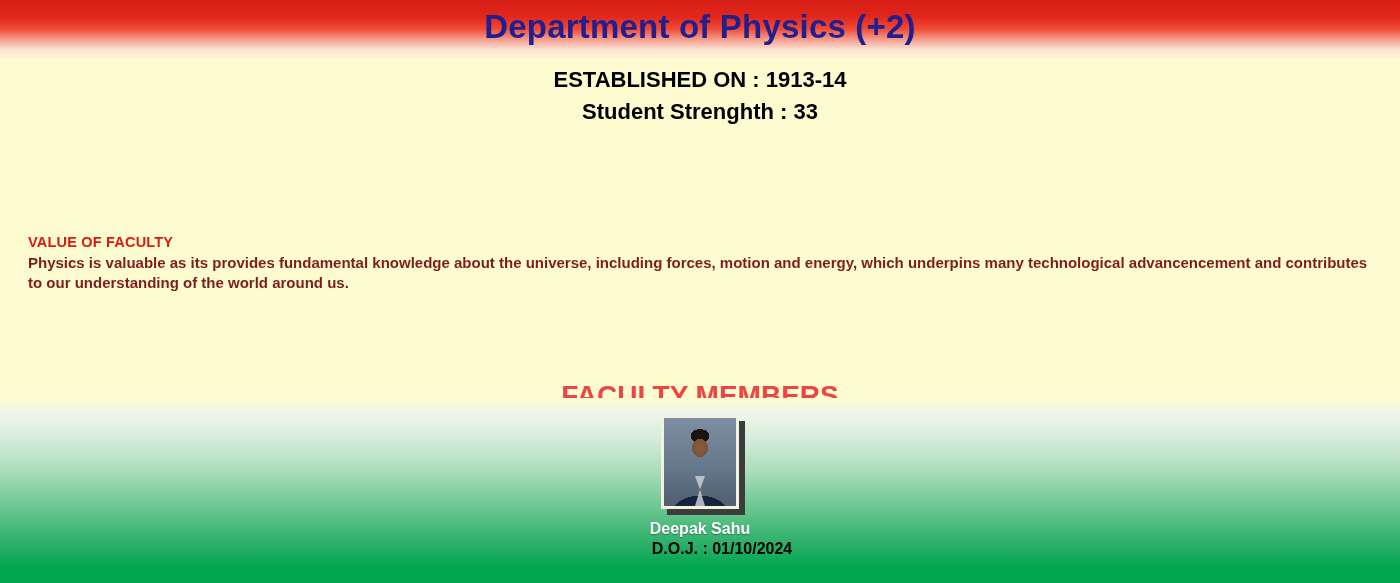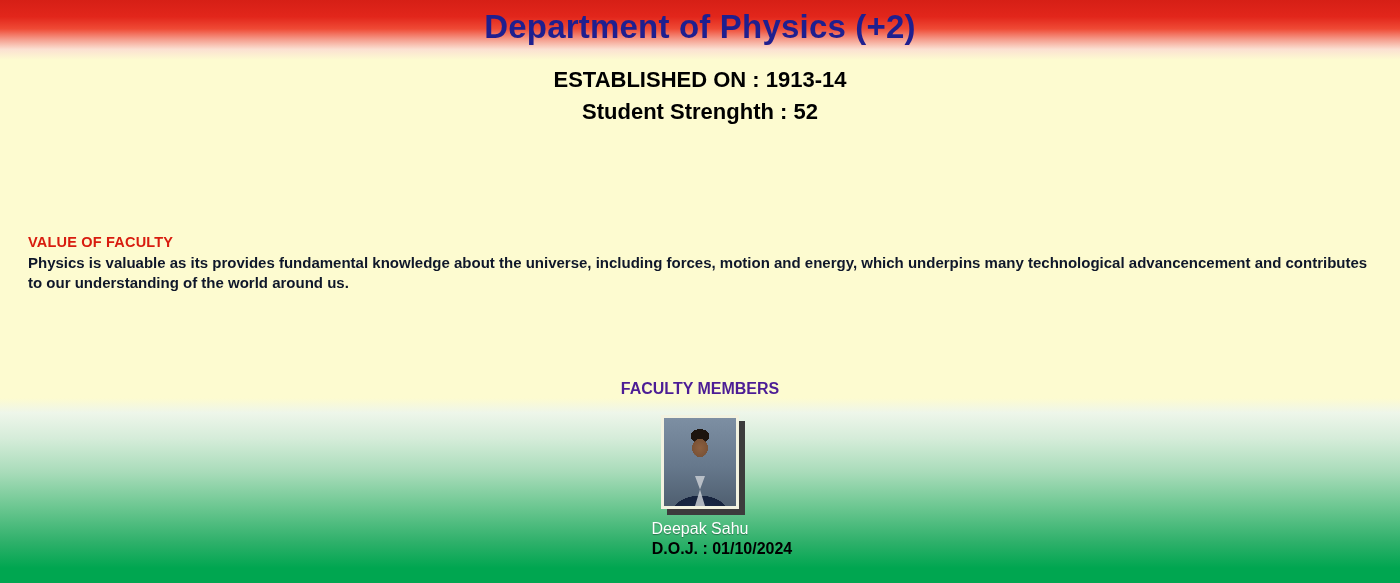--- a/index.html
+++ b/index.html
@@ -73,34 +73,34 @@
   .value-heading {
     font-size: 14.5px;
     font-weight: bold;
     color: #d81c0f;
     margin-bottom: 3px;
     letter-spacing: 0.2px;
   }
   .value-text {
     font-size: 15px;
     font-weight: bold;
-    color: #0f172a;
+    color: #7f1d1d;
     line-height: 20px;
   }
 
   
   .faculty-heading {
     position: absolute;
     left: 0;
     top: 380px;
     width: 1400px;
     text-align: center;
-    font-size: 16px;
-    font-weight: bold;
-    color: #4c1d95;
+    font-size: 28px;
+    font-weight: bold;
+    color: #ef4444;
   }
 
   
   .bottom-band {
     position: absolute;
     left: 0;
     bottom: 0;
     width: 1400px;
     height: 185px;
     background: linear-gradient(to bottom,
@@ -158,21 +158,21 @@
     top: 58px;
     width: 10px;
     height: 30px;
     background: #c8ccd2;
     clip-path: polygon(0 0, 100% 0, 50% 45%, 100% 100%, 0 100%, 50% 45%);
     opacity: 0.85;
   }
   .faculty-name {
     margin-top: 6px;
     font-size: 16px;
-    font-weight: normal;
+    font-weight: bold;
     color: #ffffff;
     text-shadow: 0 1px 1px rgba(0,0,0,0.35);
     line-height: 20px;
   }
   .faculty-doj {
     font-size: 16px;
     font-weight: bold;
     color: #000000;
     line-height: 20px;
     padding-left: 44px;
@@ -182,21 +182,21 @@
 <body>
 
 <div class="page">
 
   <div class="top-band"></div>
 
   <div class="dept-title">Department of Physics (+2)</div>
 
   <div class="est-block">
     <div class="est-line">ESTABLISHED ON : 1913-14</div>
-    <div class="est-line">Student Strenghth : 52</div>
+    <div class="est-line">Student Strenghth : 33</div>
   </div>
 
   <div class="value-block">
     <div class="value-heading">VALUE OF FACULTY</div>
     <div class="value-text">Physics is valuable as its provides fundamental knowledge about the universe, including forces, motion and energy, which underpins many technological advancencement and contributes to our understanding of the world around us.</div>
   </div>
 
   <div class="faculty-heading">FACULTY MEMBERS</div>
 
   <div class="bottom-band"></div>

